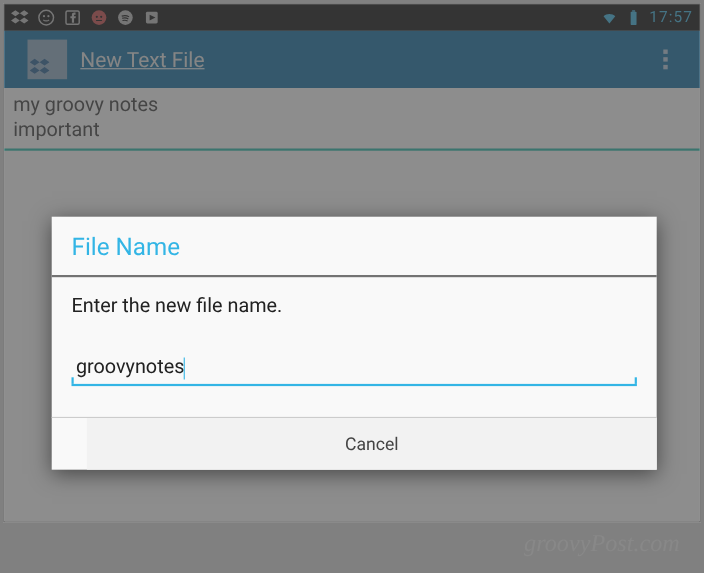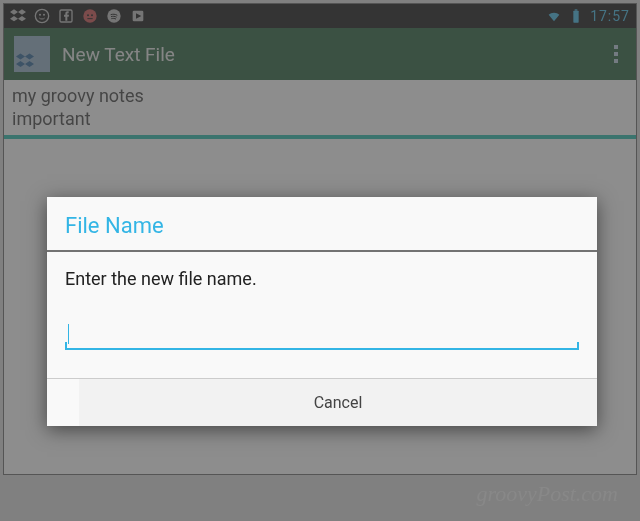--- a/index.html
+++ b/index.html
@@ -28,41 +28,42 @@
       font-size: 12px;
     }
     .statusbar .left { display: flex; gap: 8px; align-items: center; }
     .statusbar .spacer { flex: 1; }
     .statusbar .right { display: flex; gap: 6px; align-items: center; }
     .clock { color: #33b5e5; font-size: 14px; letter-spacing: 1px; }
     .st-icon { width: 16px; height: 16px; fill: #bbb; }
     .st-icon-blue { fill: #33b5e5; }
     .actionbar {
       height: 52px;
-      background: #14532d;
+      background: #0369a1;
       display: flex;
       align-items: center;
-      padding: 0 10px;
+      padding: 0 21px;
       color: #fff;
+      text-decoration: underline;
     }
     .app-icon {
       width: 36px; height: 36px;
       background: #8aa8c4;
       margin-right: 12px;
       position: relative;
     }
     .app-icon svg { position: absolute; bottom: 2px; left: 2px; width: 18px; height: 18px; }
     .action-title { font-size: 19px; color: #e8e8e8; }
     .overflow-icon { margin-left: auto; display: flex; flex-direction: column; gap: 3px; padding: 8px; cursor: pointer; }
     .overflow-icon span { width: 4px; height: 4px; background: #b8cce0; }
     .content {
       padding: 5px 8px;
       font-size: 18px;
       color: #333;
-      border-bottom: 4px solid #14b8a6;
+      border-bottom: 2px solid #14b8a6;
     }
     .content .line { line-height: 1.25; }
     .scrim {
       position: absolute;
       top: 0; left: 0; right: 0; bottom: 0;
       background: rgba(80,80,80,0.65);
     }
     .dialog {
       position: absolute;
       top: 193px;
@@ -201,21 +202,21 @@
     <div class="line">important</div>
   </div>
 
   <div class="scrim"></div>
 
   <div class="dialog">
     <div class="dialog-title">File Name</div>
     <div class="dialog-body">
       <div class="dialog-message">Enter the new file name.</div>
       <div class="dialog-input-wrap">
-        <span class="cursor"></span>
+        <span class="dialog-input">groovynotes</span><span class="cursor"></span>
       </div>
     </div>
     <div class="dialog-buttons">
       <div class="dialog-btn">Cancel</div>
     </div>
   </div>
 
 </div>
 
 <div class="watermark">groovyPost.com</div>

